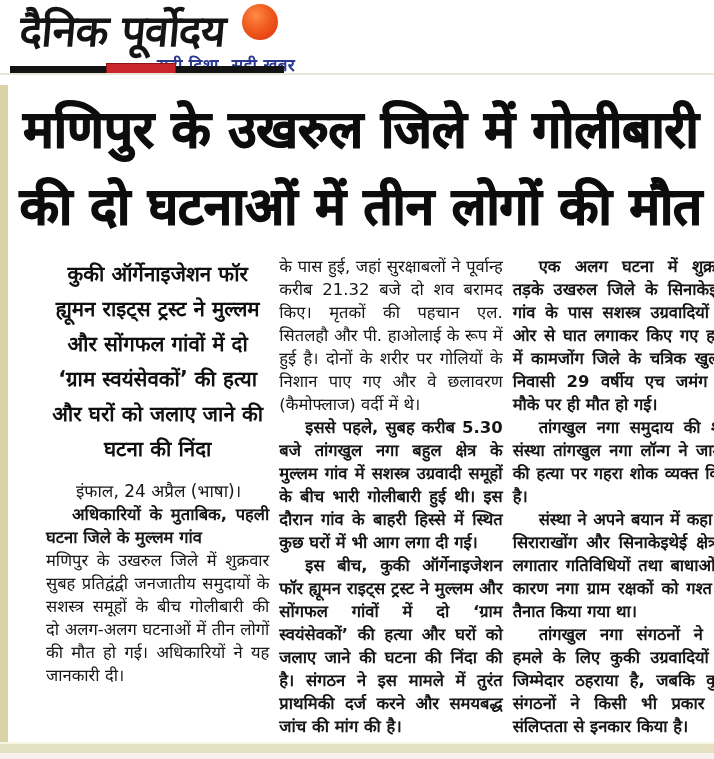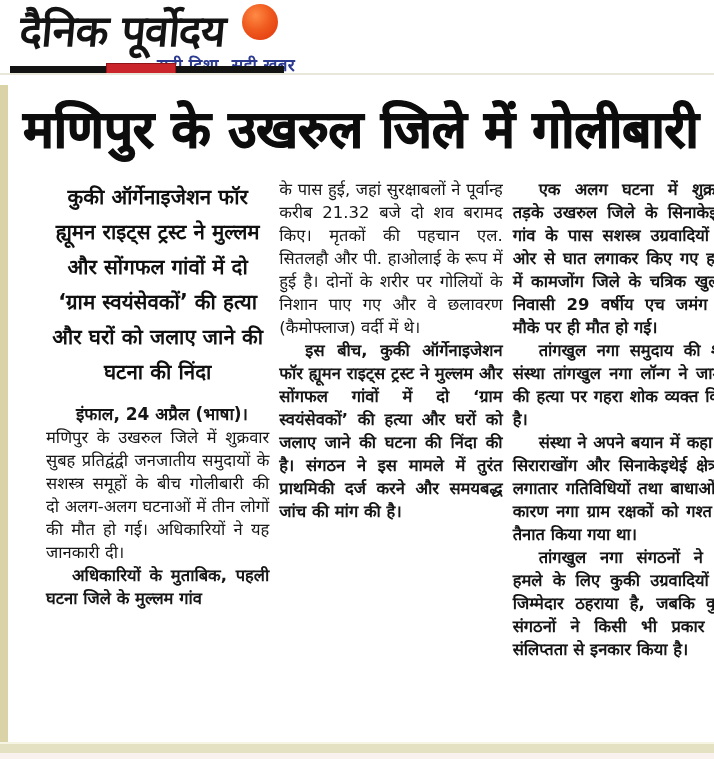--- a/index.html
+++ b/index.html
@@ -45,21 +45,21 @@
 
   
   .columns { position:relative; z-index:2; display:flex; gap:10px; padding:8px 8px 0 16px; box-sizing:border-box; width:714px;margin-left:30px; }
   .col { flex:1; min-width:0; }
 
   .lead {
     text-align:center; font-weight:bold; color:#101010;
     font-size:20.5px; line-height:35px; padding-top:2px; margin:0;
   }
   .dateline {
-    font-weight:bold; font-size:17px; margin:13px 0 0 0;
+    font-weight:normal; font-size:17px; margin:13px 0 0 0;
     text-indent:30px; line-height:23px;
   }
   p.body-para {
     margin:0; font-size:16.5px; line-height:23px;
     text-align:justify; color:#161616;
   }
   p.indent { text-indent:26px;font-weight:bold; }
 </style>
 </head>
 <body>
@@ -72,33 +72,35 @@
   <div class="logo-dot"></div>
   <div class="logo">दैनिक पूर्वोदय</div>
   <div class="tagline">सही दिशा, सही खबर</div>
   <div class="masthead-bar"></div>
   <div class="masthead-ribbon"></div>
   <div class="masthead-rule"></div>
 </div>
 
 <div class="headline">
   <div class="hl-line">मणिपुर के उखरुल जिले में गोलीबारी</div>
+  <div class="hl-line">की दो घटनाओं में तीन लोगों की मौत</div>
 </div>
 
 <div class="columns">
 
   <div class="col">
     <p class="lead">कुकी ऑर्गेनाइजेशन फॉर ह्यूमन राइट्स ट्रस्ट ने मुल्लम और सोंगफल गांवों में दो ‘ग्राम स्वयंसेवकों’ की हत्या और घरों को जलाए जाने की घटना की निंदा</p>
     <p class="dateline">इंफाल, 24 अप्रैल (भाषा)।</p>
+    <p class="body-para indent">अधिकारियों के मुताबिक, पहली घटना जिले के मुल्लम गांव</p>
     <p class="body-para">मणिपुर के उखरुल जिले में शुक्रवार सुबह प्रतिद्वंद्वी जनजातीय समुदायों के सशस्त्र समूहों के बीच गोलीबारी की दो अलग-अलग घटनाओं में तीन लोगों की मौत हो गई। अधिकारियों ने यह जानकारी दी।</p>
-    <p class="body-para indent">अधिकारियों के मुताबिक, पहली घटना जिले के मुल्लम गांव</p>
   </div>
 
   <div class="col">
     <p class="body-para">के पास हुई, जहां सुरक्षाबलों ने पूर्वान्ह करीब 21.32 बजे दो शव बरामद किए। मृतकों की पहचान एल. सितलहौ और पी. हाओलाई के रूप में हुई है। दोनों के शरीर पर गोलियों के निशान पाए गए और वे छलावरण (कैमोफ्लाज) वर्दी में थे।</p>
+    <p class="body-para indent">इससे पहले, सुबह करीब 5.30 बजे तांगखुल नगा बहुल क्षेत्र के मुल्लम गांव में सशस्त्र उग्रवादी समूहों के बीच भारी गोलीबारी हुई थी। इस दौरान गांव के बाहरी हिस्से में स्थित कुछ घरों में भी आग लगा दी गई।</p>
     <p class="body-para indent">इस बीच, कुकी ऑर्गेनाइजेशन फॉर ह्यूमन राइट्स ट्रस्ट ने मुल्लम और सोंगफल गांवों में दो ‘ग्राम स्वयंसेवकों’ की हत्या और घरों को जलाए जाने की घटना की निंदा की है। संगठन ने इस मामले में तुरंत प्राथमिकी दर्ज करने और समयबद्ध जांच की मांग की है।</p>
   </div>
 
   <div class="col">
     <p class="body-para indent">एक अलग घटना में शुक्रवार तड़के उखरुल जिले के सिनाकेइथेई गांव के पास सशस्त्र उग्रवादियों की ओर से घात लगाकर किए गए हमले में कामजोंग जिले के चत्रिक खुल्लेन निवासी 29 वर्षीय एच जमंग की मौके पर ही मौत हो गई।</p>
     <p class="body-para indent">तांगखुल नगा समुदाय की शीर्ष संस्था तांगखुल नगा लॉन्ग ने जामांग की हत्या पर गहरा शोक व्यक्त किया है।</p>
     <p class="body-para indent">संस्था ने अपने बयान में कहा कि सिराराखोंग और सिनाकेइथेई क्षेत्र में लगातार गतिविधियों तथा बाधाओं के कारण नगा ग्राम रक्षकों को गश्त पर तैनात किया गया था।</p>
     <p class="body-para indent">तांगखुल नगा संगठनों ने इस हमले के लिए कुकी उग्रवादियों को जिम्मेदार ठहराया है, जबकि कुकी संगठनों ने किसी भी प्रकार की संलिप्तता से इनकार किया है।</p>
   </div>
 

